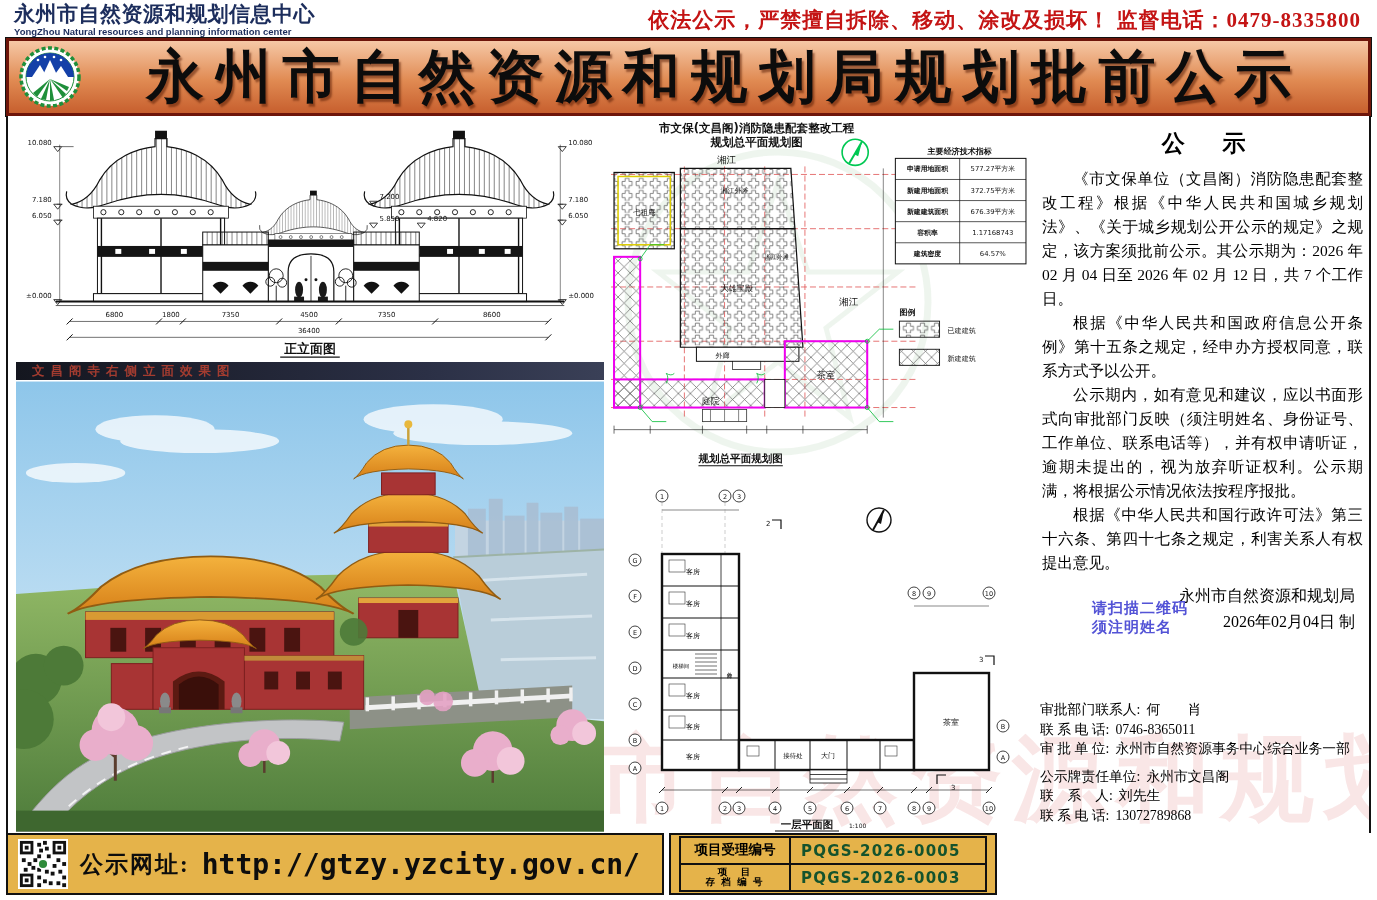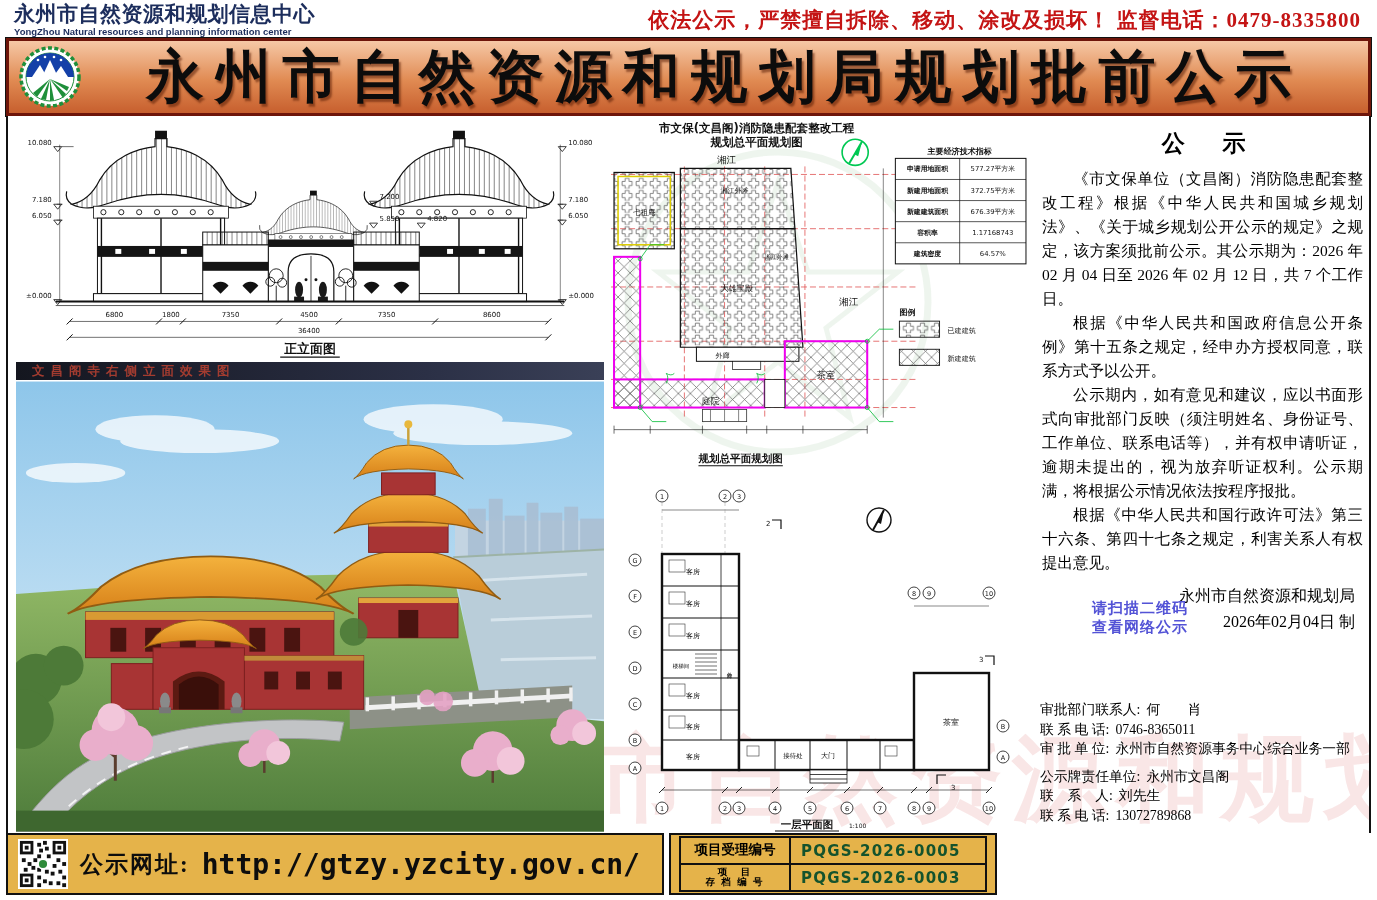--- a/index.html
+++ b/index.html
@@ -684,21 +684,21 @@
       <p>《市文保单位（文昌阁）消防隐患配套整改工程》根据《中华人民共和国城乡规划法》、《关于城乡规划公开公示的规定》之规定，该方案须批前公示。其公示期为：2026 年 02 月 04 日至 2026 年 02 月 12 日，共 7 个工作日。</p>
       <p>根据《中华人民共和国政府信息公开条例》第十五条之规定，经申办方授权同意，联系方式予以公开。</p>
       <p>公示期内，如有意见和建议，应以书面形式向审批部门反映（须注明姓名、身份证号、工作单位、联系电话等），并有权申请听证，逾期未提出的，视为放弃听证权利。公示期满，将根据公示情况依法按程序报批。</p>
       <p>根据《中华人民共和国行政许可法》第三十六条、第四十七条之规定，利害关系人有权提出意见。</p>
       <div class="sign">
         <div>永州市自然资源和规划局</div>
         <div>2026年02月04日  制</div>
       </div>
       <div class="qrhint">
         <div>请扫描二维码</div>
-        <div>查看网络公示</div>
+        <div>须注明姓名</div>
       </div>
       <div class="contacts">
         <div><span>审批部门联系人:</span><span class="c-val">何　　肖</span></div>
         <div><span>联 系 电 话:</span><span class="c-val">0746-8365011</span></div>
         <div><span>审 批 单 位:</span><span class="c-val">永州市自然资源事务中心综合业务一部</span></div>
         <div class="c-gap"></div>
         <div><span>公示牌责任单位:</span><span class="c-val">永州市文昌阁</span></div>
         <div><span>联　系　人:</span><span class="c-val">刘先生</span></div>
         <div><span>联 系 电 话:</span><span class="c-val">13072789868</span></div>
       </div>

